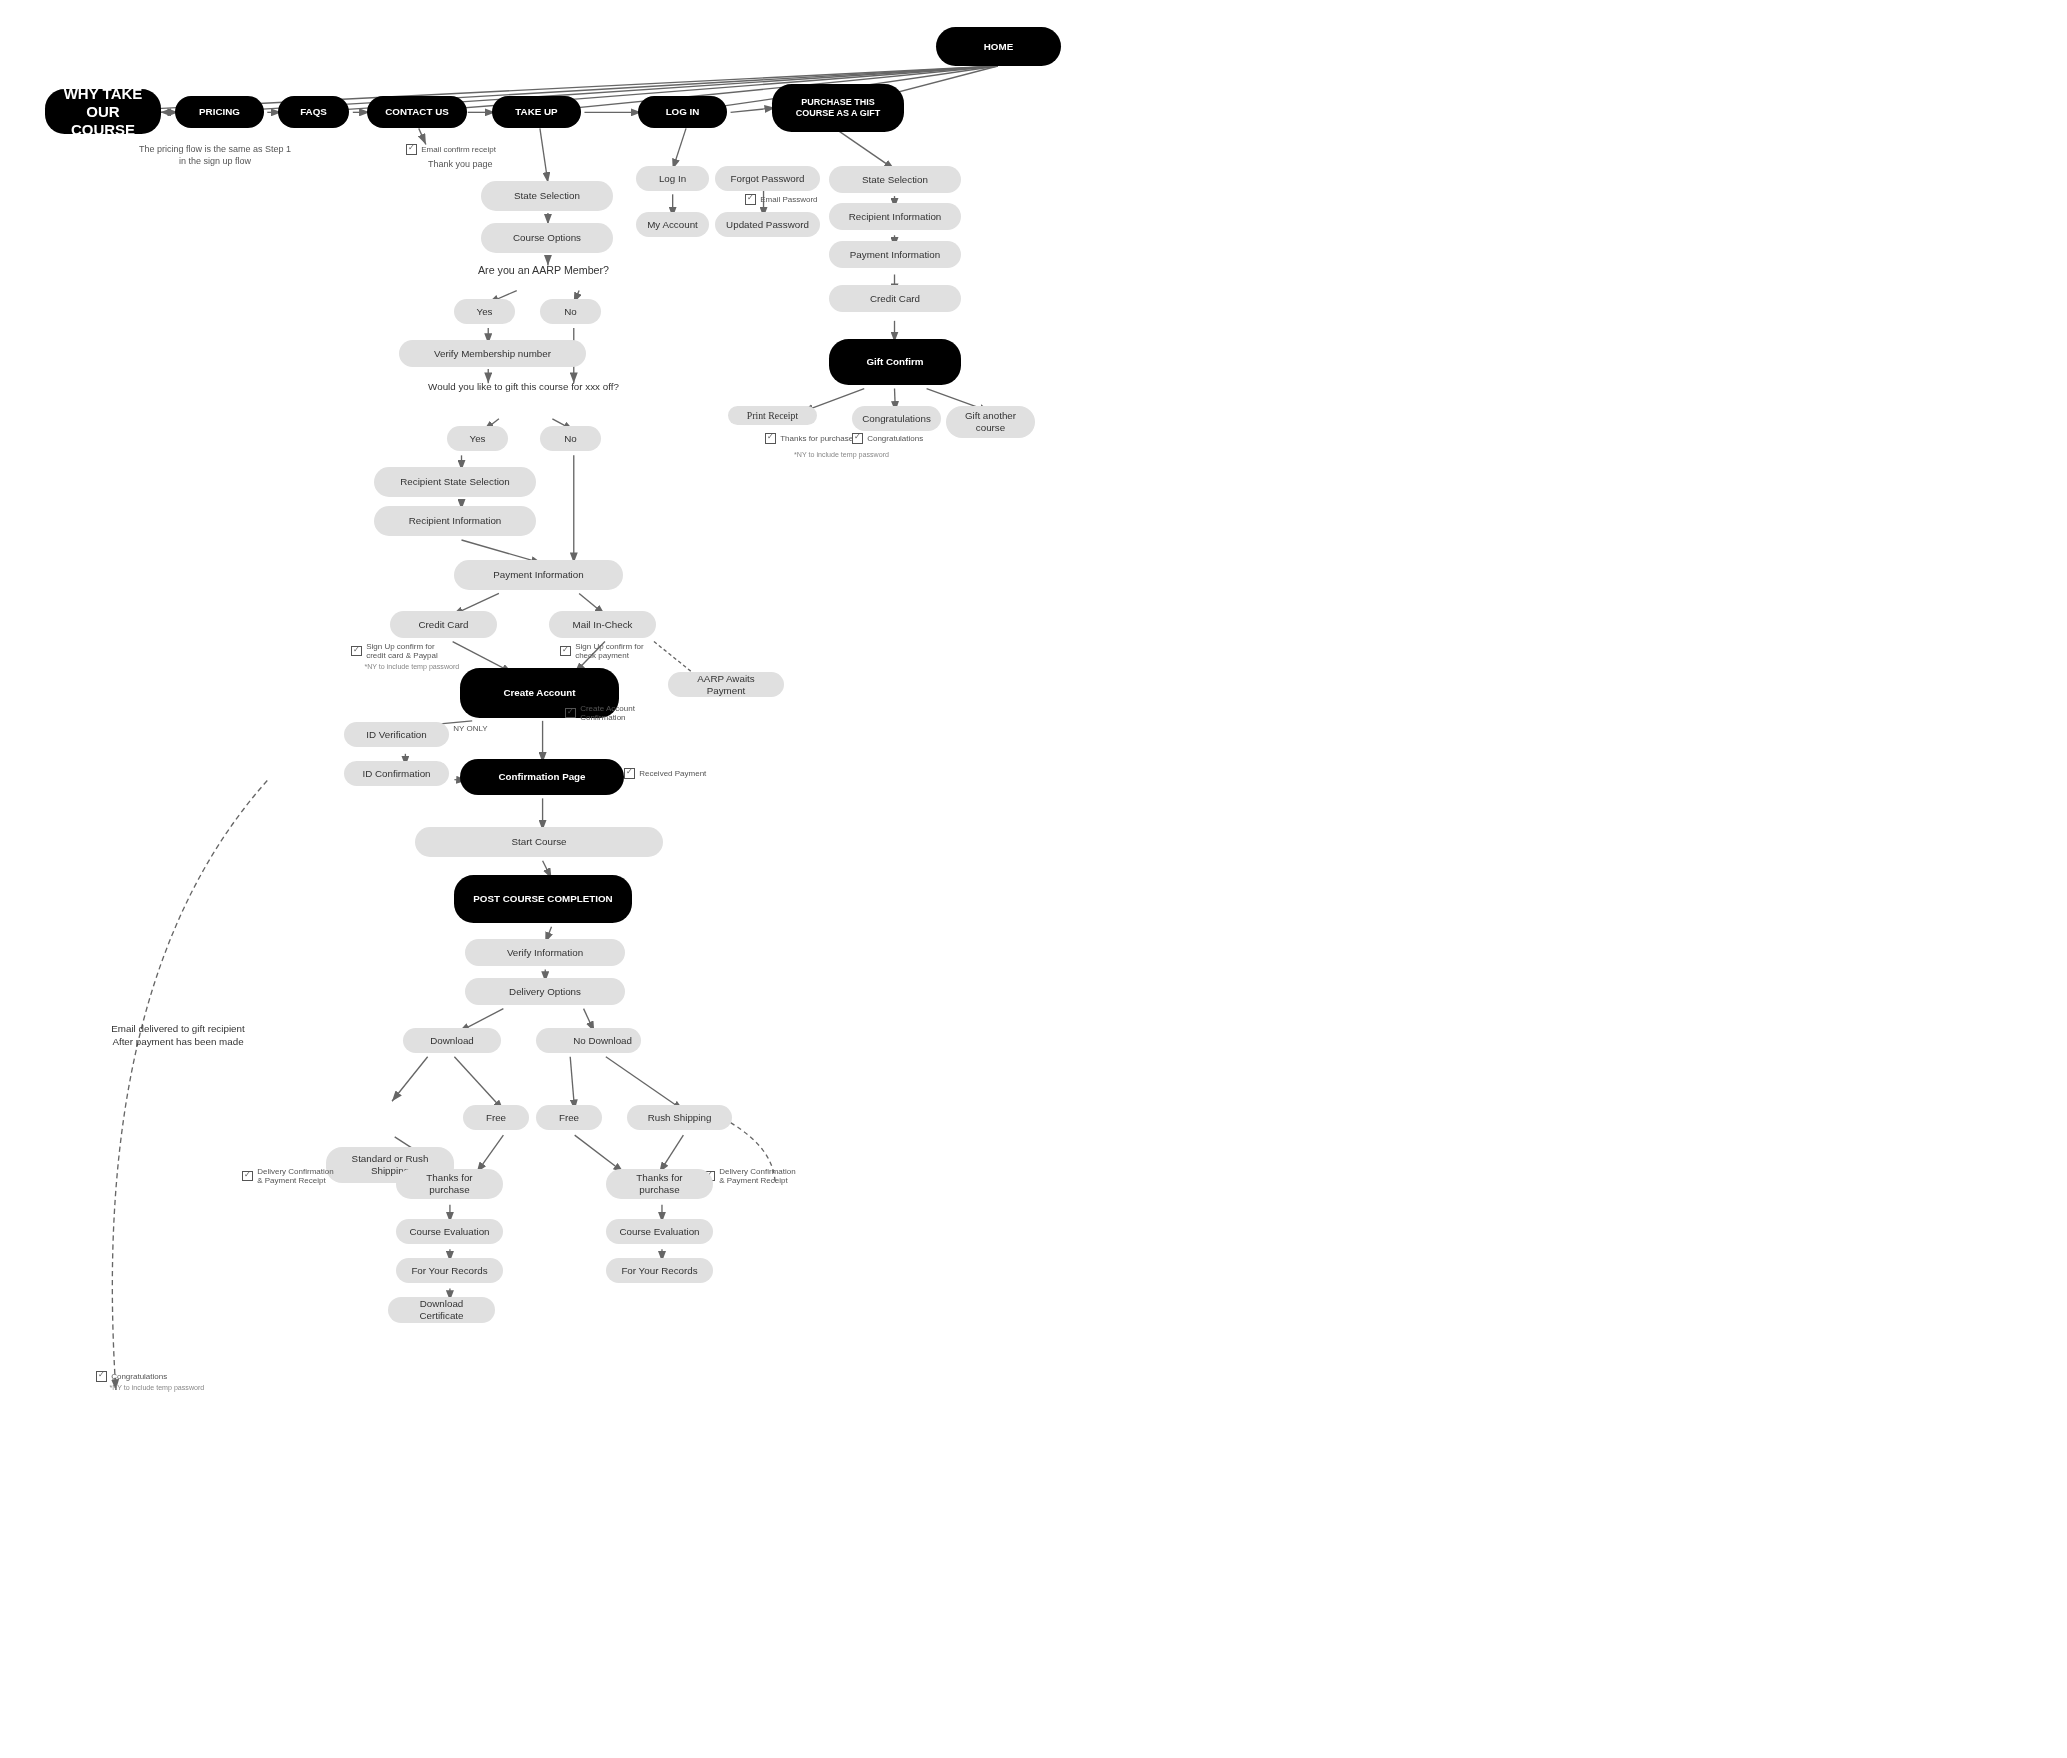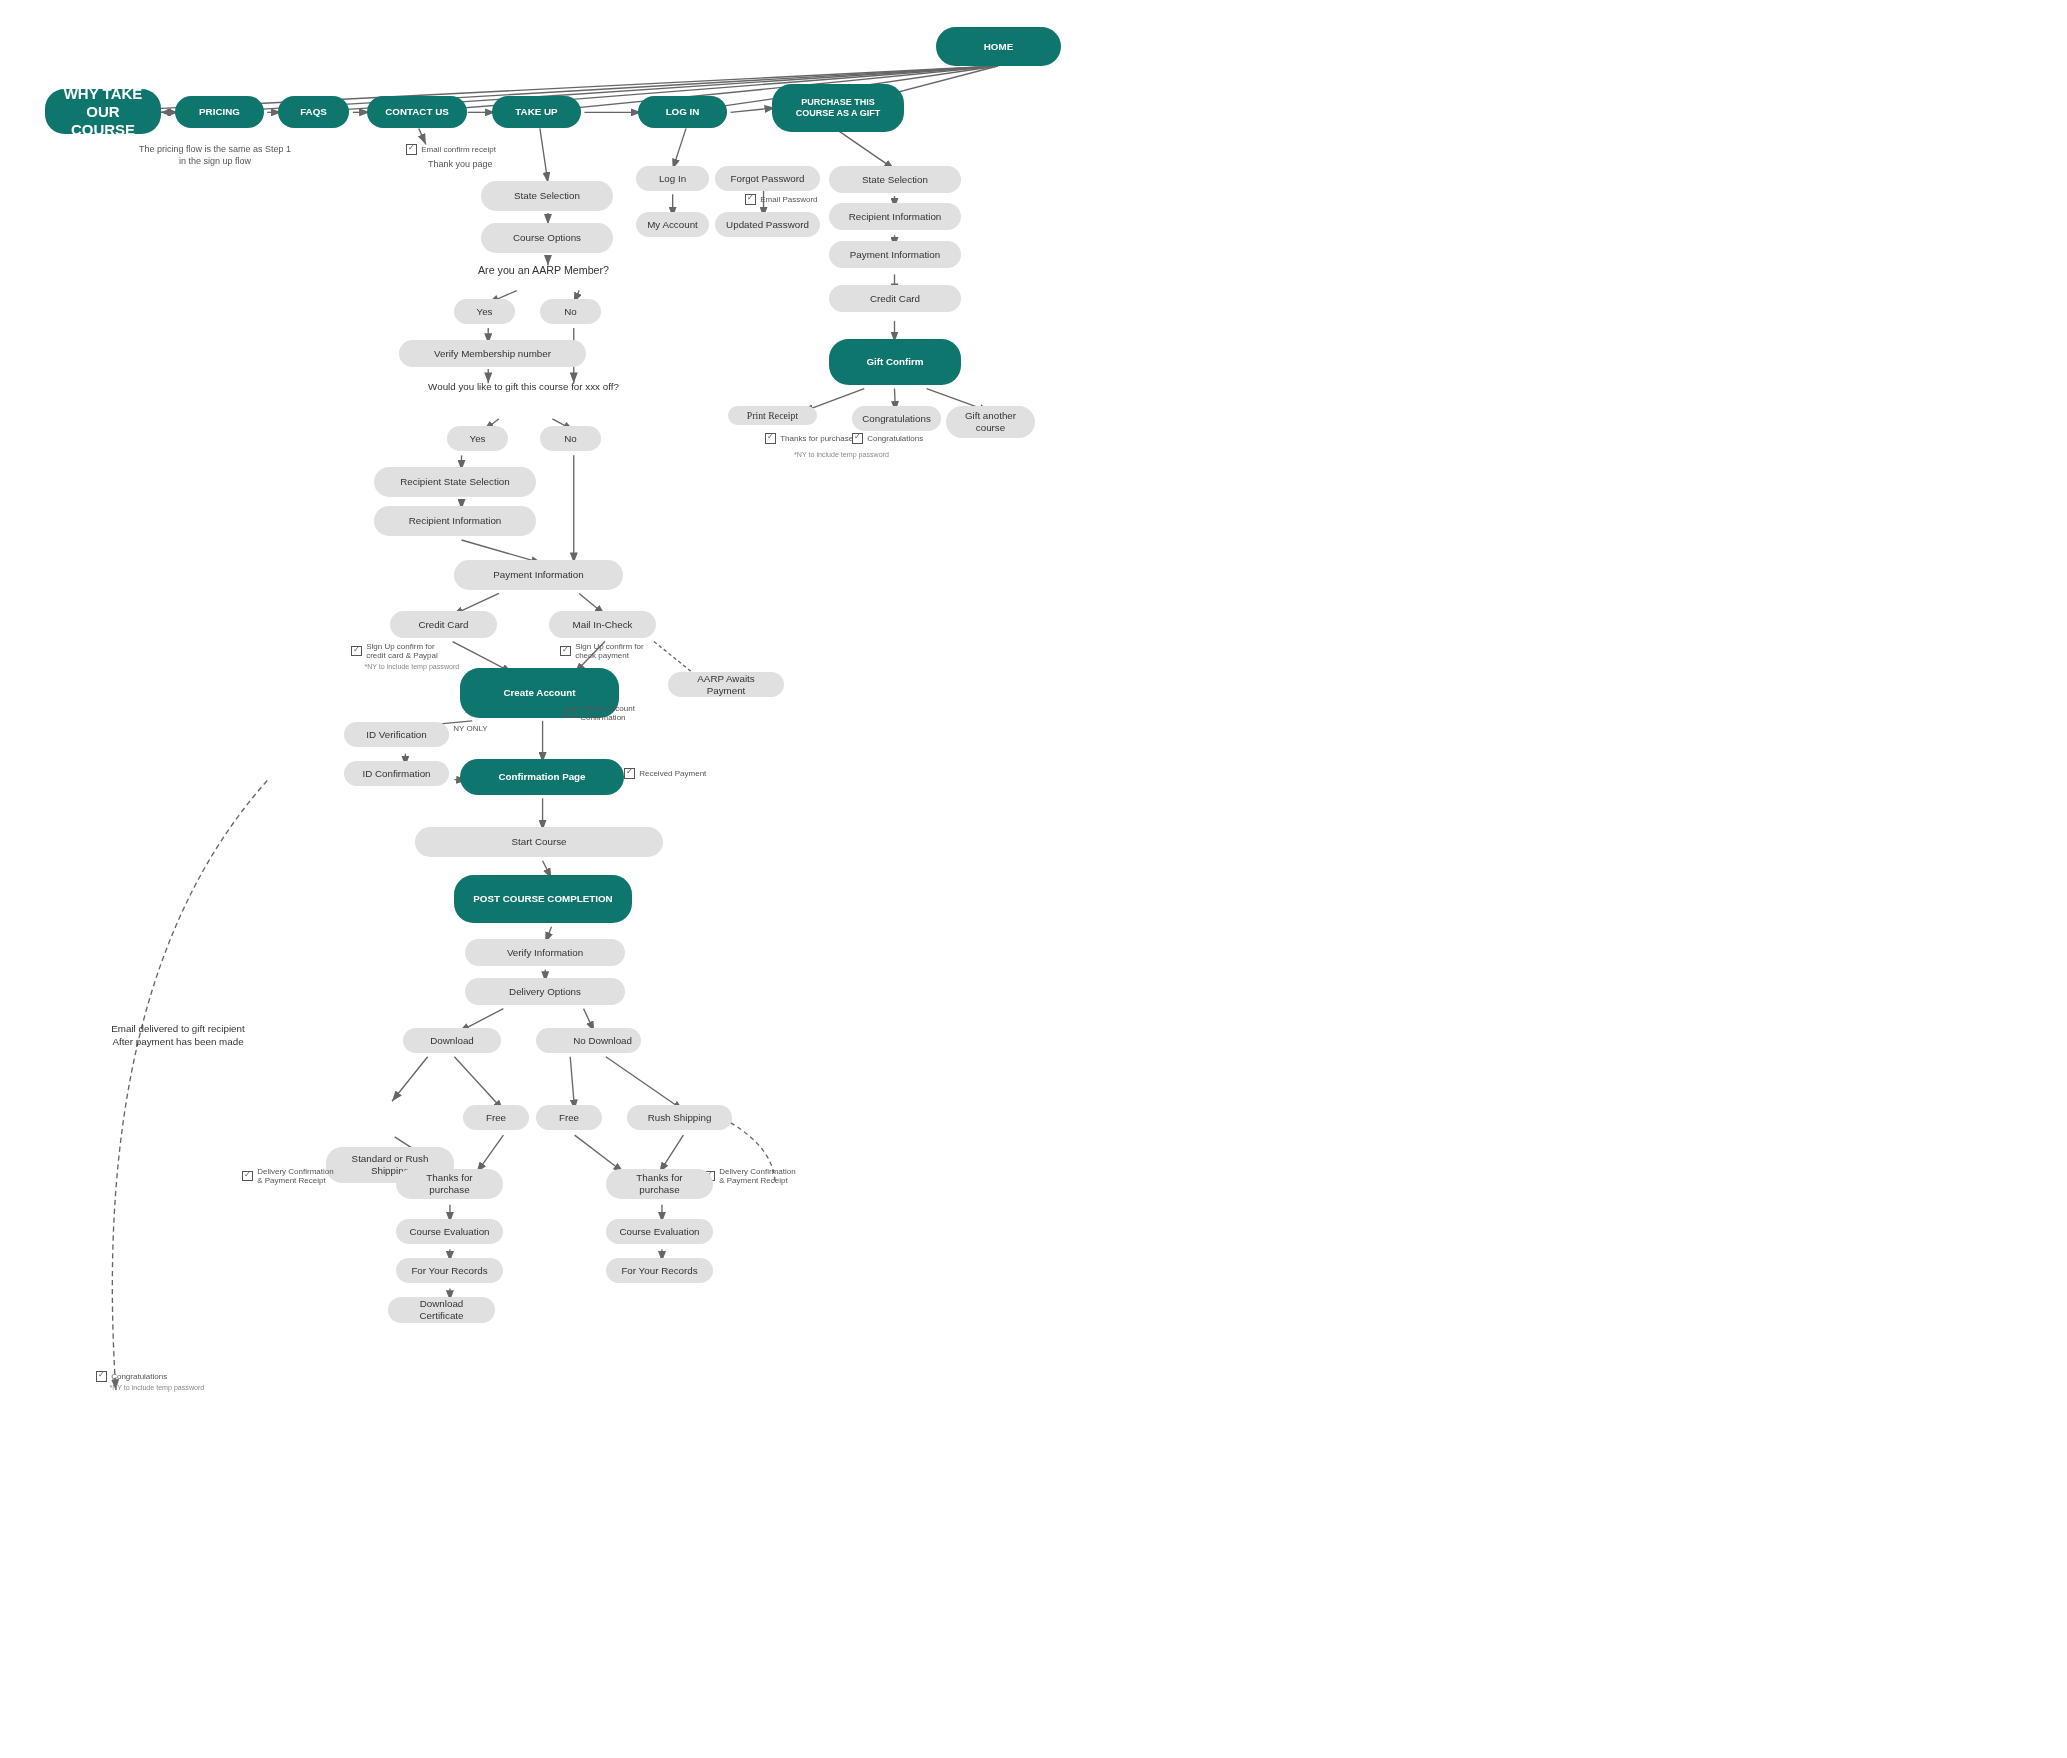--- a/index.html
+++ b/index.html
@@ -21,21 +21,21 @@
       align-items: center;
       justify-content: center;
       text-align: center;
       border-radius: 18px;
       font-size: 9.8px;
       font-weight: 600;
       line-height: 1.2;
       padding: 3.6px 9px;
     }
     .node-red {
-      background: #0f766e;
+      background: #000000;
       color: #fff;
       border-radius: 19.6px;
     }
     .node-gray {
       background: #e0e0e0;
       color: #333;
       border-radius: 16px;
       font-weight: 400;
     }
     .label-text {

